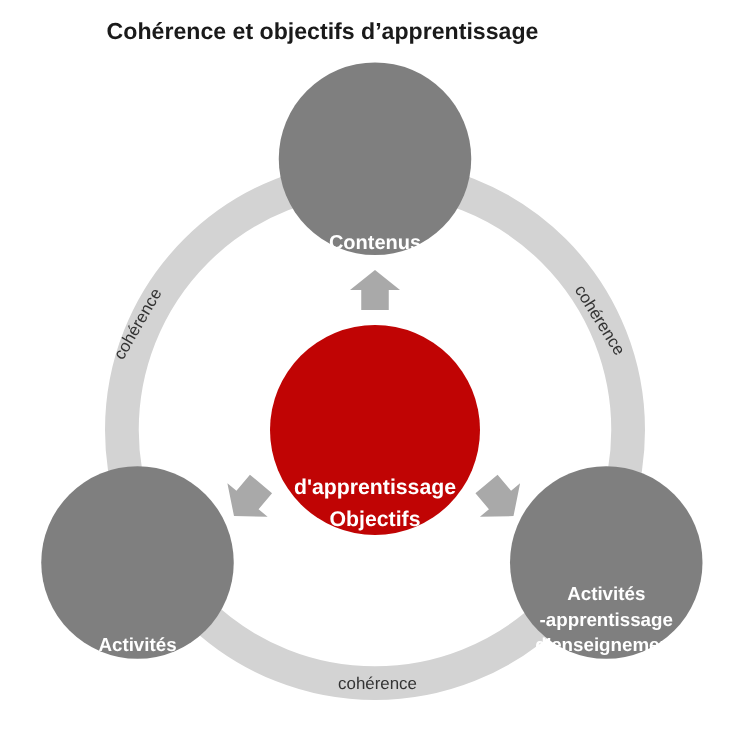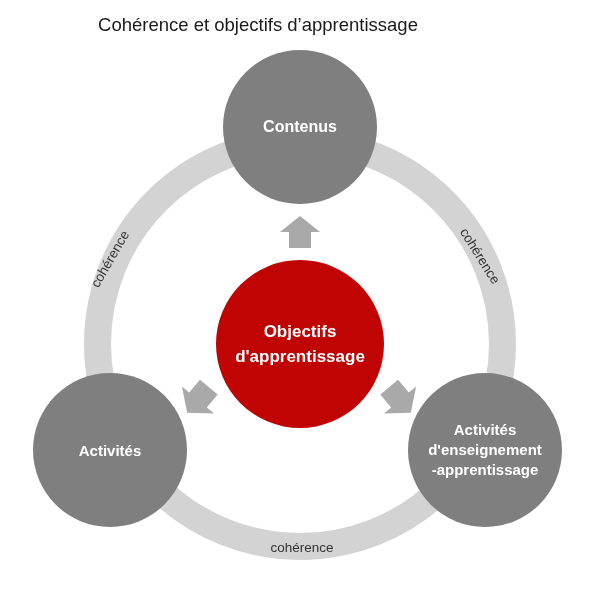--- a/index.html
+++ b/index.html
@@ -14,31 +14,31 @@
   }
   *{margin:0;padding:0;box-sizing:content-box;}
   html,body{background:#fff;}
   body{font-family:"Liberation Sans","DejaVu Sans",sans-serif;}
   .canvas{
     position:relative;width:600px;height:600px;background:var(--bg);
     overflow:hidden;
   }
   .title{
     position:absolute;top:14px;left:0;width:516px;text-align:center;
-    font-size:18.5px;font-weight:normal;color:var(--title-color);
+    font-size:18.5px;font-weight:bold;color:var(--title-color);
   }
   .ring{
     position:absolute;left:84px;top:128px;width:378px;height:378px;
     border:27px solid var(--ring-color);border-radius:50%;z-index:1;
   }
   .arrows{position:absolute;left:0;top:0;z-index:2;}
   .arrows path{fill:var(--arrow-color);}
   .node{
     position:absolute;border-radius:50%;z-index:3;
-    display:flex;flex-direction:column;align-items:center;justify-content:center;
+    display:flex;flex-direction:column;align-items:center;justify-content:flex-end;
     color:var(--node-text);font-weight:bold;text-align:center;
   }
   .node-gray{background:var(--node-gray);width:154px;height:154px;}
   .node-contenus{left:223px;top:50px;font-size:16px;}
   .node-evaluation{left:33px;top:373px;font-size:15px;line-height:1.4;}
   .node-enseignement{left:408px;top:373px;font-size:15px;line-height:1.35;}
   .node-center{
     background:var(--accent-red);width:168px;height:168px;left:216px;top:260px;
     font-size:17px;line-height:1.5;
   }
@@ -69,26 +69,26 @@
   <div class="node node-gray node-contenus">
     <span class="line">Contenus</span>
   </div>
 
   <div class="node node-gray node-evaluation">
     <span class="line">Activités</span>
   </div>
 
   <div class="node node-gray node-enseignement">
     <span class="line">Activités</span>
+    <span class="line">-apprentissage</span>
     <span class="line">d'enseignement</span>
-    <span class="line">-apprentissage</span>
   </div>
 
   <div class="node node-center">
+    <span class="line">d'apprentissage</span>
     <span class="line">Objectifs</span>
-    <span class="line">d'apprentissage</span>
   </div>
 
   <div class="ring-label ring-label-left">cohérence</div>
   <div class="ring-label ring-label-right">cohérence</div>
   <div class="ring-label ring-label-bottom">cohérence</div>
 
 </div>
 
 </body></html>

